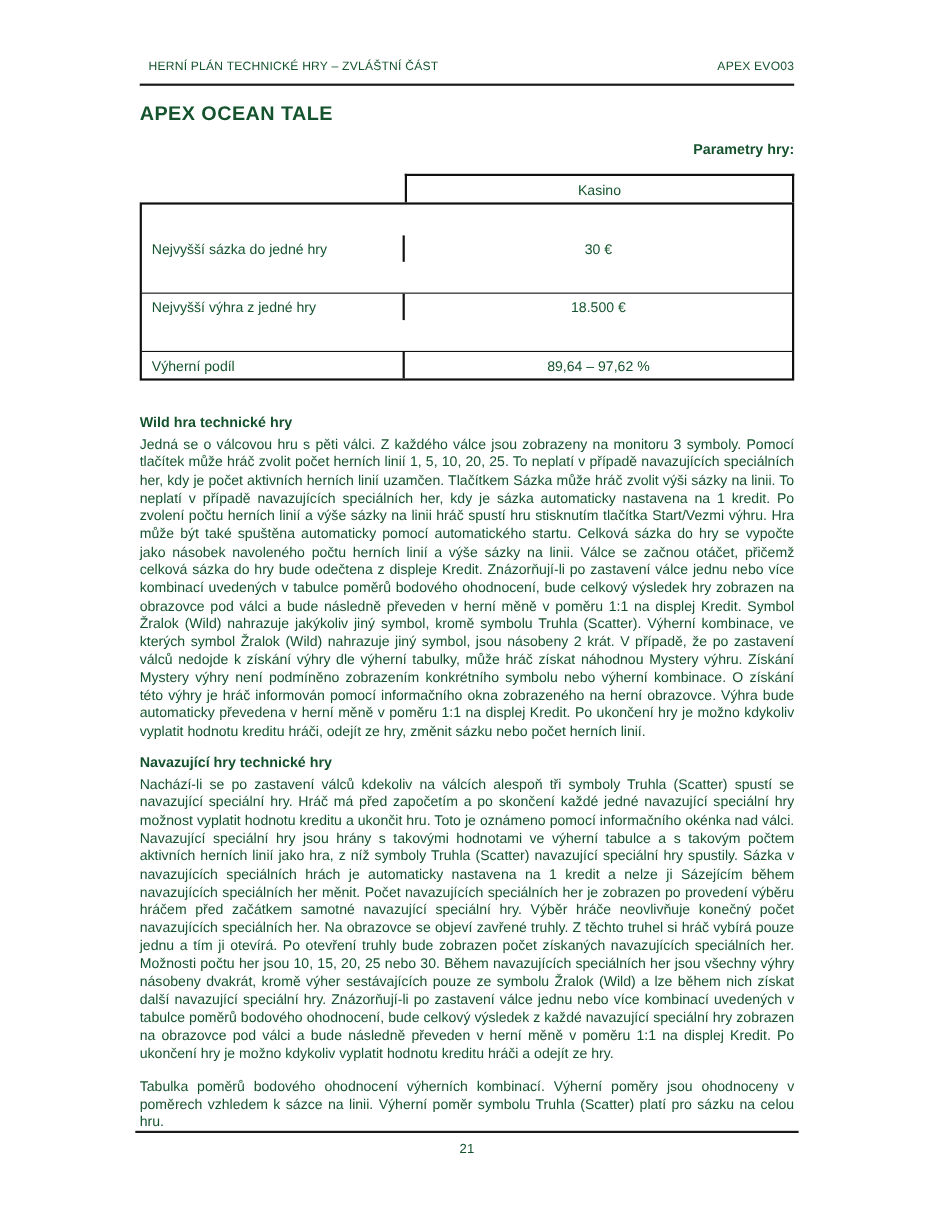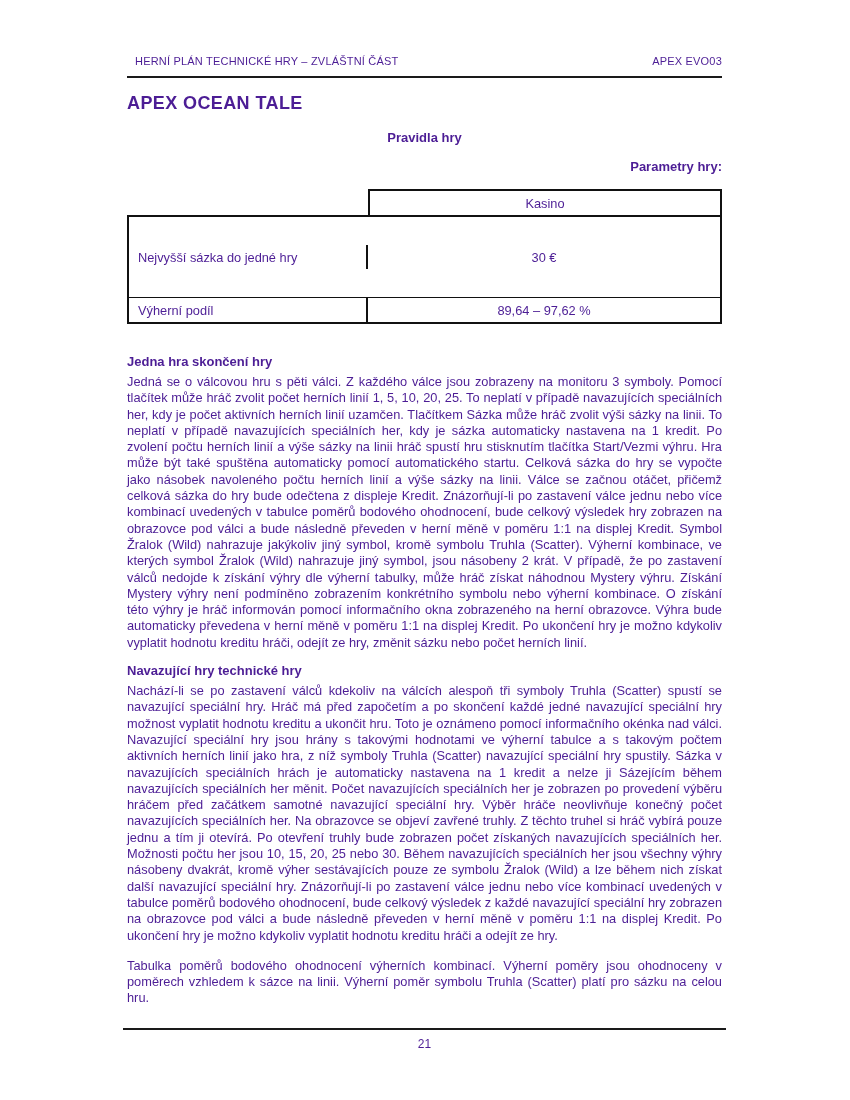--- a/index.html
+++ b/index.html
@@ -2,21 +2,21 @@
 <html lang="cs"><head>
 <meta charset="utf-8">
 <style>
   html, body { margin: 0; padding: 0; background: #ffffff; }
   .page {
     position: relative;
     width: 850px;
     height: 1100px;
     background: #ffffff;
     font-family: "Liberation Sans", sans-serif;
-    color: #4c1d95;
+    color: #14532d;
     overflow: hidden;
   }
   .content {
     position: absolute;
     left: 127px;
     top: 0;
     width: 595px;
   }
   .doc-header {
     margin-top: 55px;
@@ -110,43 +110,46 @@
 <div class="page">
   <div class="content">
 
     <div class="doc-header">
       <span class="left">HERNÍ PLÁN TECHNICKÉ HRY – ZVLÁŠTNÍ ČÁST</span>
       <span class="right">APEX EVO03</span>
     </div>
     <div class="rule"></div>
 
     <h1 class="doc-title">APEX OCEAN TALE</h1>
-    <h2 class="doc-subtitle">Pravidla hry</h2>
 
     <div class="params-heading">Parametry hry:</div>
 
     <div class="params-table">
       <div class="t-head">
         <div class="t-head-spacer"></div>
         <div class="t-head-cell">Kasino</div>
       </div>
       <div class="t-body">
         <div class="t-row">
           <div class="t-label">Nejvyšší sázka do jedné hry</div>
           <div class="t-value">30 €</div>
         </div>
         <div class="t-row">
+          <div class="t-label">Nejvyšší výhra z jedné hry</div>
+          <div class="t-value">18.500 €</div>
+        </div>
+        <div class="t-row">
           <div class="t-label">Výherní podíl</div>
           <div class="t-value">89,64 – 97,62 %</div>
         </div>
       </div>
     </div>
 
     <section>
-      <h3 class="section-heading mt-lg">Jedna hra skončení hry</h3>
+      <h3 class="section-heading mt-lg">Wild hra technické hry</h3>
       <p class="body-text">Jedná se o válcovou hru s pěti válci. Z každého válce jsou zobrazeny na monitoru 3 symboly. Pomocí tlačítek může hráč zvolit počet herních linií 1, 5, 10, 20, 25. To neplatí v případě navazujících speciálních her, kdy je počet aktivních herních linií uzamčen. Tlačítkem Sázka může hráč zvolit výši sázky na linii. To neplatí v případě navazujících speciálních her, kdy je sázka automaticky nastavena na 1 kredit. Po zvolení počtu herních linií a výše sázky na linii hráč spustí hru stisknutím tlačítka Start/Vezmi výhru. Hra může být také spuštěna automaticky pomocí automatického startu. Celková sázka do hry se vypočte jako násobek navoleného počtu herních linií a výše sázky na linii. Válce se začnou otáčet, přičemž celková sázka do hry bude odečtena z displeje Kredit. Znázorňují-li po zastavení válce jednu nebo více kombinací uvedených v tabulce poměrů bodového ohodnocení, bude celkový výsledek hry zobrazen na obrazovce pod válci a bude následně převeden v herní měně v poměru 1:1 na displej Kredit. Symbol Žralok (Wild) nahrazuje jakýkoliv jiný symbol, kromě symbolu Truhla (Scatter). Výherní kombinace, ve kterých symbol Žralok (Wild) nahrazuje jiný symbol, jsou násobeny 2 krát. V případě, že po zastavení válců nedojde k získání výhry dle výherní tabulky, může hráč získat náhodnou Mystery výhru. Získání Mystery výhry není podmíněno zobrazením konkrétního symbolu nebo výherní kombinace. O získání této výhry je hráč informován pomocí informačního okna zobrazeného na herní obrazovce. Výhra bude automaticky převedena v herní měně v poměru 1:1 na displej Kredit. Po ukončení hry je možno kdykoliv vyplatit hodnotu kreditu hráči, odejít ze hry, změnit sázku nebo počet herních linií.</p>
     </section>
 
     <section>
       <h3 class="section-heading">Navazující hry technické hry</h3>
       <p class="body-text">Nachází-li se po zastavení válců kdekoliv na válcích alespoň tři symboly Truhla (Scatter) spustí se navazující speciální hry. Hráč má před započetím a po skončení každé jedné navazující speciální hry možnost vyplatit hodnotu kreditu a ukončit hru. Toto je oznámeno pomocí informačního okénka nad válci. Navazující speciální hry jsou hrány s takovými hodnotami ve výherní tabulce a s takovým počtem aktivních herních linií jako hra, z níž symboly Truhla (Scatter) navazující speciální hry spustily. Sázka v navazujících speciálních hrách je automaticky nastavena na 1 kredit a nelze ji Sázejícím během navazujících speciálních her měnit. Počet navazujících speciálních her je zobrazen po provedení výběru hráčem před začátkem samotné navazující speciální hry. Výběr hráče neovlivňuje konečný počet navazujících speciálních her. Na obrazovce se objeví zavřené truhly. Z těchto truhel si hráč vybírá pouze jednu a tím ji otevírá. Po otevření truhly bude zobrazen počet získaných navazujících speciálních her. Možnosti počtu her jsou 10, 15, 20, 25 nebo 30. Během navazujících speciálních her jsou všechny výhry násobeny dvakrát, kromě výher sestávajících pouze ze symbolu Žralok (Wild) a lze během nich získat další navazující speciální hry. Znázorňují-li po zastavení válce jednu nebo více kombinací uvedených v tabulce poměrů bodového ohodnocení, bude celkový výsledek z každé navazující speciální hry zobrazen na obrazovce pod válci a bude následně převeden v herní měně v poměru 1:1 na displej Kredit. Po ukončení hry je možno kdykoliv vyplatit hodnotu kreditu hráči a odejít ze hry.</p>
       <p class="body-text para-gap">Tabulka poměrů bodového ohodnocení výherních kombinací. Výherní poměry jsou ohodnoceny v poměrech vzhledem k sázce na linii. Výherní poměr symbolu Truhla (Scatter) platí pro sázku na celou hru.</p>
     </section>
 
   </div>

